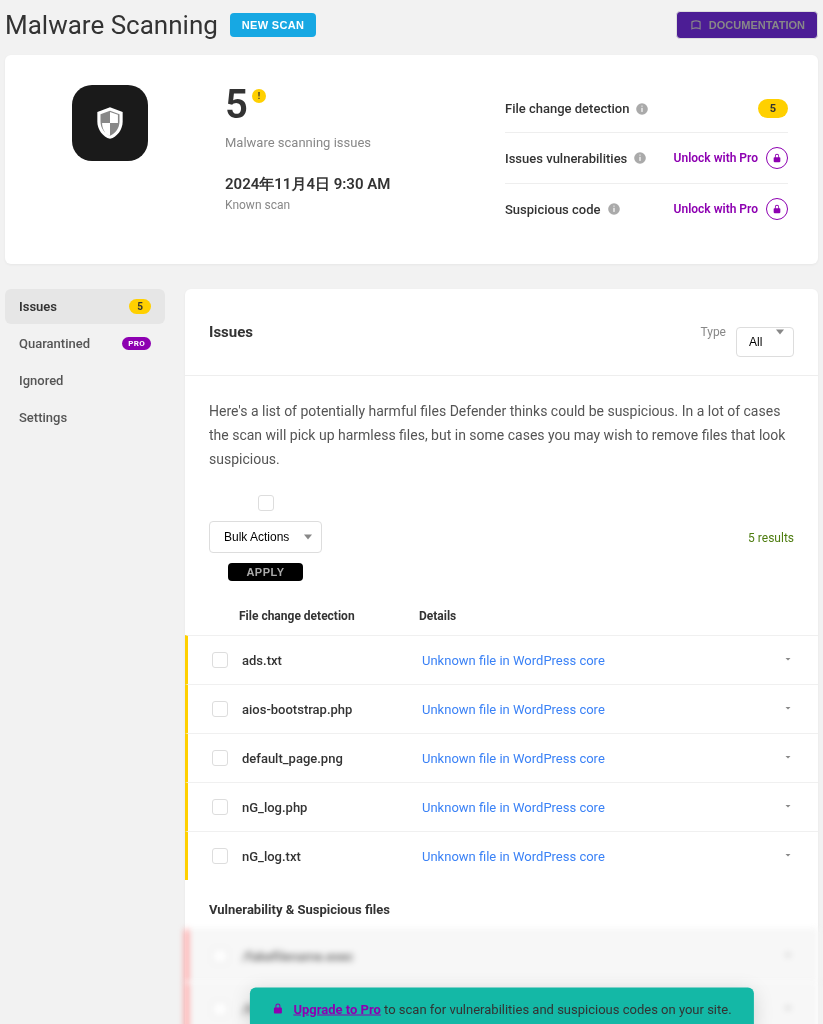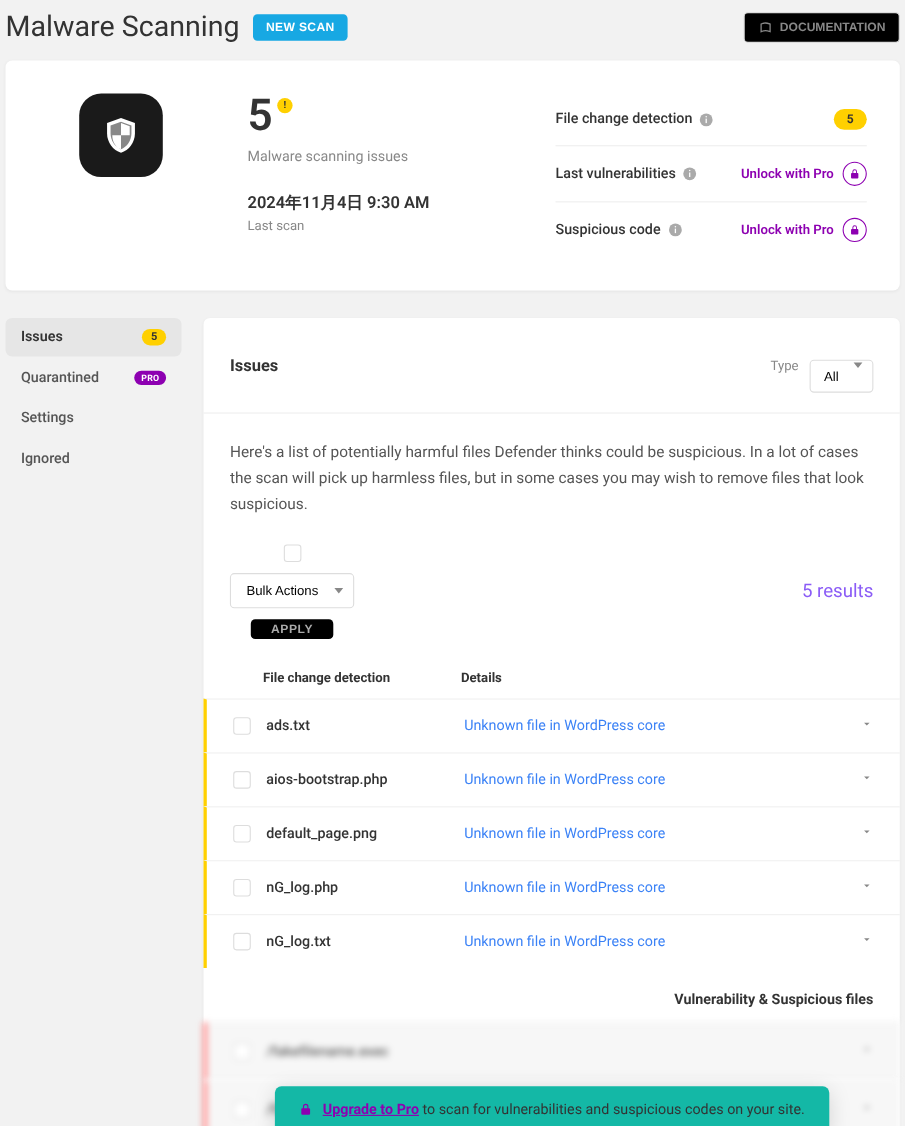--- a/index.html
+++ b/index.html
@@ -1,21 +1,21 @@
 <!DOCTYPE html>
 <html><head>
 <meta charset="utf-8">
 <style>
 * { box-sizing: border-box; margin: 0; padding: 0; }
 body { font-family: -apple-system, BlinkMacSystemFont, "Segoe UI", Roboto, sans-serif; background: #f2f2f2; color: #333; font-size: 13px; width: 823px; }
 .header { display: flex; align-items: center; justify-content: space-between; padding: 10px 5px 15px 5px; }
 .header-left { display: flex; align-items: center; gap: 12px; }
 .page-title { font-size: 26px; font-weight: 400; color: #333; }
 .new-scan-btn { background: #17a8e3; color: #fff; border: none; padding: 6px 12px; border-radius: 4px; font-size: 11px; font-weight: 700; letter-spacing: 0.3px; cursor: pointer; }
-.doc-btn { background: #000000; border: 1px solid #ddd; color: #888; padding: 6px 12px; border-radius: 4px; font-size: 11px; font-weight: 600; display: flex; align-items: center; gap: 6px; cursor: pointer; }
+.doc-btn { background: #4c1d95; border: 1px solid #ddd; color: #888; padding: 6px 12px; border-radius: 4px; font-size: 11px; font-weight: 600; display: flex; align-items: center; gap: 6px; cursor: pointer; }
 .doc-btn svg { width: 14px; height: 14px; fill: #888; }
 
 .summary-card { background: #fff; border-radius: 6px; padding: 30px; display: flex; gap: 40px; margin: 0 5px 25px 5px; box-shadow: 0 1px 3px rgba(0,0,0,0.05); }
 .summary-icon-wrap { width: 150px; display:flex; justify-content:center; }
 .shield-box { width: 76px; height: 76px; background: #1a1a1a; border-radius: 20px; display: flex; align-items: center; justify-content: center; }
 .summary-count-col { flex: 0 0 240px; }
 .big-count-row { display:flex; align-items:flex-start; gap:4px; }
 .big-count { font-size: 40px; font-weight: 600; color: #333; line-height:1; }
 .small-badge { width:14px; height:14px; background:#ffd000; border-radius:50%; display:inline-flex; align-items:center; justify-content:center; font-size:9px; color:#333; font-weight:700; margin-top:4px;}
 .sub-label { color: #888; font-size: 13px; margin-top: 10px; }
@@ -49,34 +49,34 @@
 .select-wrap { position:relative; }
 .select-wrap::after { content:""; position:absolute; right:10px; top:50%; width:0; height:0; border-left:4px solid transparent; border-right:4px solid transparent; border-top:5px solid #888; transform:translateY(-50%); pointer-events:none;}
 
 .description { padding: 24px; color: #555; font-size: 14px; line-height: 1.7; }
 
 .bulk-row { display: flex; align-items: center; justify-content: space-between; padding: 0 24px 16px 24px; }
 .bulk-left { display: flex; align-items: center; gap: 10px; flex-direction: column; }
 .checkbox { width: 16px; height: 16px; border: 1px solid #ddd; border-radius: 3px; background: #fff; cursor:pointer;}
 .bulk-select { border: 1px solid #ddd; border-radius: 4px; padding: 8px 30px 8px 14px; font-size: 12px; background: #fff; appearance:none; cursor:pointer;}
 .apply-btn { background: #000000; border: none; color: #aaa; padding: 3px 18px; border-radius: 4px; font-size: 11px; font-weight: 600; letter-spacing:0.5px; cursor:not-allowed;}
-.results-count { color: #8b5cf6; font-size: 17px; margin-left: 45px; }
+.results-count { color: #4d7c0f; font-size: 12px; margin-left: 45px; }
 
 .table-header { display: flex; padding: 12px 24px; font-size: 12px; font-weight: 700; color: #333; }
 .col-check { width: 30px; }
 .col-file { flex: 0 0 180px; }
 .col-details { flex: 1; }
 .col-expand { width: 30px; text-align: right; }
 
 .issue-row { display: flex; align-items: center; padding: 16px 24px; border-top: 1px solid #f0f0f0; border-left: 3px solid #ffd000; font-size: 13px; }
 .issue-row .file-name { font-weight: 500; color: #333; }
 .issue-row .details { color: #3b82f6; }
 .expand-icon { width:12px; height:12px; fill:#888; cursor:pointer;}
 
-.section-title { padding: 22px 24px 12px 24px; font-size: 13px; font-weight: 700; color: #333; text-align: right; }
+.section-title { padding: 22px 24px 12px 24px; font-size: 13px; font-weight: 700; color: #333; }
 
 .blurred-section { position: relative; }
 .blurred-row { display: flex; align-items: center; padding: 18px 24px; border-top: 1px solid #f0f0f0; border-left: 3px solid #ff6b6b; background:#f7f7f7; filter: blur(3px); }
 .blurred-row .col-file { color:#666; font-weight:500; }
 .upgrade-overlay { position: absolute; top: 50%; left: 50%; transform: translate(-50%, -50%); background: #14b8a6; padding: 14px 22px; border-radius: 6px; box-shadow: 0 4px 20px rgba(0,0,0,0.15); display: flex; align-items: center; gap: 10px; font-size: 13px; white-space:nowrap; z-index:10;}
 .upgrade-overlay svg { width: 12px; height: 12px; fill: #8d00b1; }
 .upgrade-link { color: #8d00b1; font-weight: 700; text-decoration: underline; cursor:pointer;}
 
 .footer-results { padding: 20px 24px; text-align: right; color: #888; font-size: 12px; border-top: 1px solid #f0f0f0; }
 </style>
@@ -105,37 +105,37 @@
         </svg>
     </div>
   </div>
   <div class="summary-count-col">
     <div class="big-count-row">
       <div class="big-count">5</div>
       <span class="small-badge">!</span>
     </div>
     <div class="sub-label">Malware scanning issues</div>
     <div class="last-scan-time">2024年11月4日 9:30 AM</div>
-    <div class="last-scan-label">Last scan</div>
+    <div class="last-scan-label">Known scan</div>
   </div>
   <div class="summary-right">
     <div class="stat-row">
       <div class="stat-label">
         <span>File change detection</span>
         <svg class="info-icon" viewBox="0 0 24 24">
             <circle cx="12" cy="12" r="10"></circle>
             <rect x="11" y="10" width="2" height="7" fill="#fff"></rect>
             <circle cx="12" cy="7" r="1.2" fill="#fff"></circle>
           </svg>
       </div>
       <span class="pill-yellow">5</span>
     </div>
     <div class="stat-row">
       <div class="stat-label">
-        <span>Last vulnerabilities</span>
+        <span>Issues vulnerabilities</span>
         <svg class="info-icon" viewBox="0 0 24 24">
             <circle cx="12" cy="12" r="10"></circle>
             <rect x="11" y="10" width="2" height="7" fill="#fff"></rect>
             <circle cx="12" cy="7" r="1.2" fill="#fff"></circle>
           </svg>
       </div>
       <div class="unlock-wrap">
         <span class="unlock-link">Unlock with Pro</span>
         <span class="lock-circle">
             <svg viewBox="0 0 24 24">
@@ -169,24 +169,24 @@
   <div class="sidebar">
     <div class="side-item active">
       <span>Issues</span>
       <span class="side-badge-yellow">5</span>
     </div>
     <div class="side-item">
       <span>Quarantined</span>
       <span class="side-badge-purple">PRO</span>
     </div>
     <div class="side-item">
+      <span>Ignored</span>
+    </div>
+    <div class="side-item">
       <span>Settings</span>
-    </div>
-    <div class="side-item">
-      <span>Ignored</span>
     </div>
   </div>
 
   <div class="content">
     <div class="content-header">
       <div class="content-title">Issues</div>
       <div class="type-filter">
         <span class="type-label">Type</span>
         <div class="select-wrap">
           <select class="type-select">

